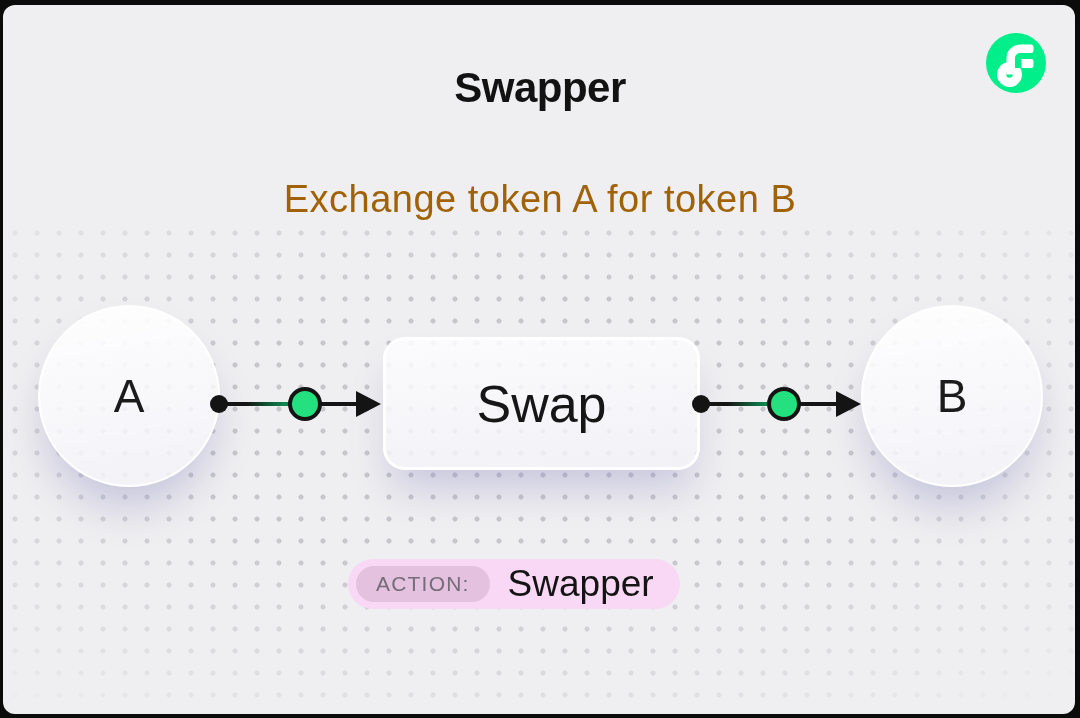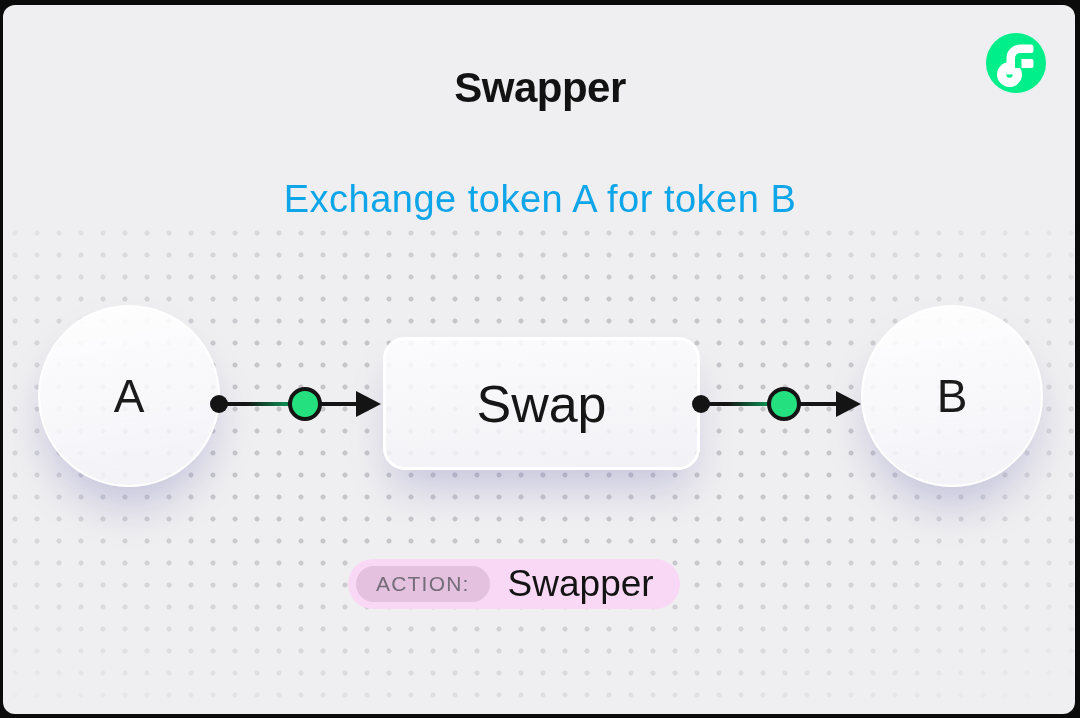--- a/index.html
+++ b/index.html
@@ -20,21 +20,21 @@
     -webkit-mask-image:radial-gradient(78% 72% at 48% 42%, #000 40%, rgba(0,0,0,.45) 72%, transparent 100%);
     mask-image:radial-gradient(78% 72% at 48% 42%, #000 40%, rgba(0,0,0,.45) 72%, transparent 100%);
   }
   .stage{position:absolute;inset:0;}
   .title{
     position:absolute;left:0;right:0;top:64px;text-align:center;
     font-size:42px;font-weight:700;letter-spacing:-.5px;color:#121212;
   }
   .subtitle{
     position:absolute;left:0;right:0;top:178px;text-align:center;
-    font-size:38px;font-weight:400;letter-spacing:.5px;color:#0ea5e9;
+    font-size:38px;font-weight:400;letter-spacing:.5px;color:#a16207;
   }
   .logo{position:absolute;left:986px;top:33px;width:60px;height:60px;}
   .logo svg{display:block;width:100%;height:100%;}
 
   .node{
     position:absolute;width:182px;height:182px;border-radius:50%;
     background:linear-gradient(170deg,rgba(255,255,255,.92) 0%,rgba(243,243,249,.78) 100%);
     border:2.5px solid rgba(255,255,255,.95);
     box-shadow:0 26px 42px -8px rgba(112,112,182,.33);
     display:flex;align-items:center;justify-content:center;

